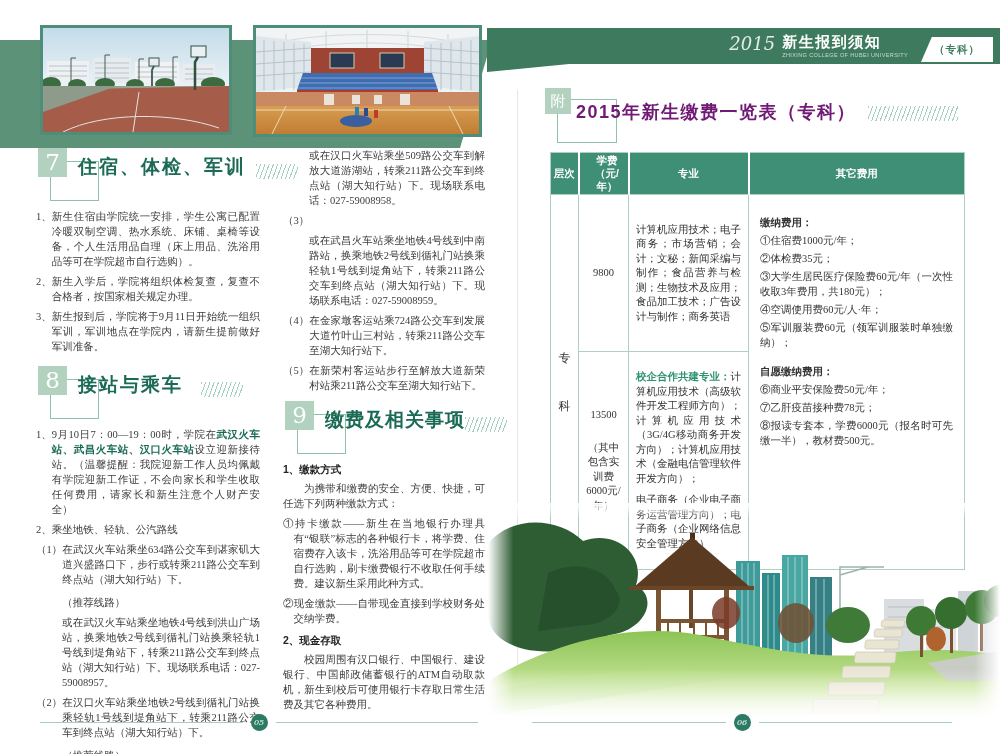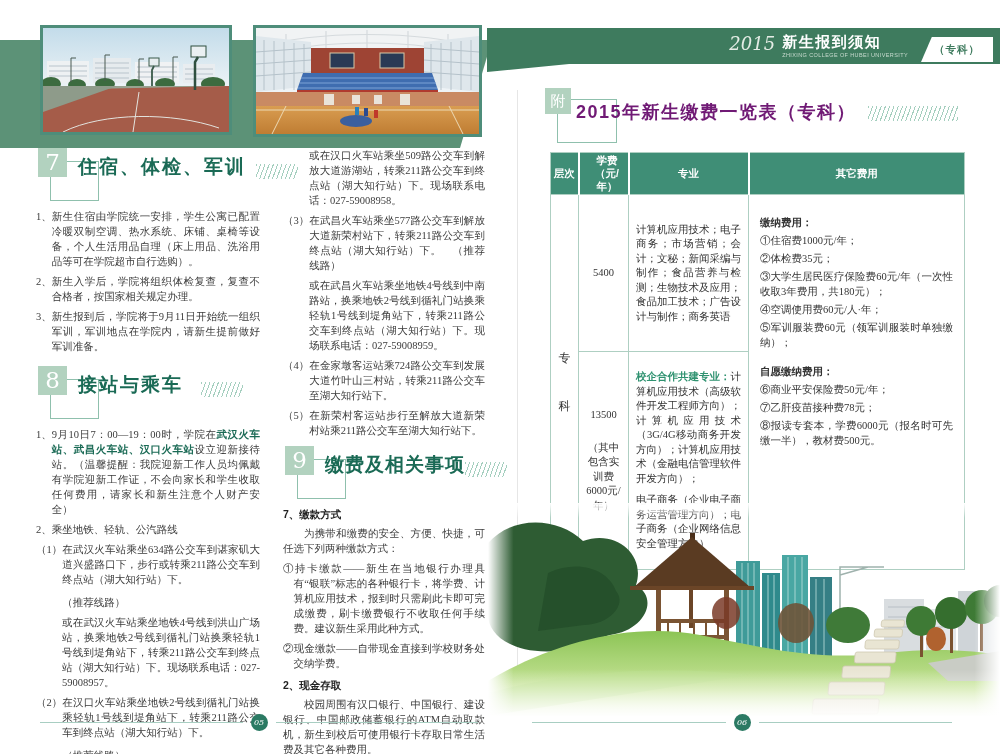--- a/index.html
+++ b/index.html
@@ -270,42 +270,41 @@
         <span>在汉口火车站乘坐地铁2号线到循礼门站换乘轻轨1号线到堤角站下，转乘211路公交车到终点站（湖大知行站）下。</span>
         <span class="rec">（推荐线路）</span>
       </span>
     </div>
   </div>
 
   <div class="col col2">
     <div class="ind" style="padding-left:26px;">或在汉口火车站乘坐509路公交车到解放大道游湖站，转乘211路公交车到终点站（湖大知行站）下。现场联系电话：027-59008958。</div>
     <div class="li">
       <span class="mk">（3）</span>
-      <span class="tx">在武昌火车站乘坐577路公交车到解放大道新荣村站下，转乘211路公交车到终点站（湖大知行站）下。　（推荐线路）</span>
     </div>
     <div class="ind" style="padding-left:26px;">或在武昌火车站乘坐地铁4号线到中南路站，换乘地铁2号线到循礼门站换乘轻轨1号线到堤角站下，转乘211路公交车到终点站（湖大知行站）下。现场联系电话：027-59008959。</div>
     <div class="li">
       <span class="mk">（4）</span>
       <span class="tx">在金家墩客运站乘724路公交车到发展大道竹叶山三村站，转乘211路公交车至湖大知行站下。</span>
     </div>
     <div class="li">
       <span class="mk">（5）</span>
       <span class="tx">在新荣村客运站步行至解放大道新荣村站乘211路公交车至湖大知行站下。</span>
     </div>
 
     <div class="sec" style="margin-top:8px;">
       <span class="sec-outline"></span>
       <span class="sec-num">9</span>
       <span class="sec-title" style="letter-spacing:1px;">缴费及相关事项</span>
       <span class="sec-stripes" style="left:182px;"></span>
     </div>
 
-    <div class="subh">7、缴款方式</div>
+    <div class="subh">1、缴款方式</div>
     <p class="pind">为携带和缴费的安全、方便、快捷，可任选下列两种缴款方式：</p>
-    <p class="pnum">①持卡缴款——新生在当地银行办理具有“银联”标志的各种银行卡，将学费、计算机应用技术，报到时只需刷此卡即可完成缴费，刷卡缴费银行不收取任何手续费。建议新生采用此种方式。</p>
+    <p class="pnum">①持卡缴款——新生在当地银行办理具有“银联”标志的各种银行卡，将学费、住宿费存入该卡，洗浴用品等可在学院超市自行选购，刷卡缴费银行不收取任何手续费。建议新生采用此种方式。</p>
     <p class="pnum">②现金缴款——自带现金直接到学校财务处交纳学费。</p>
     <div class="subh">2、现金存取</div>
     <p class="pind">校园周围有汉口银行、中国银行、建设银行、中国邮政储蓄银行的ATM自动取款机，新生到校后可使用银行卡存取日常生活费及其它各种费用。</p>
   </div>
 
   <div class="rp-title">
     <span class="rp-outline"></span>
     <span class="rp-num">附</span>
     <span class="rp-text">2015年新生缴费一览表（专科）</span>
     <span class="rp-stripes"></span>
@@ -327,21 +326,21 @@
         </th>
         <th>专业</th>
         <th>其它费用</th>
       </tr>
     </thead>
     <tbody>
       <tr>
         <td class="level" rowspan="2">
           <span class="level-text">专科</span>
         </td>
-        <td class="fee">5400</td>
+        <td class="fee">9800</td>
         <td class="majors">计算机应用技术；电子商务；市场营销；会计；文秘；新闻采编与制作；食品营养与检测；生物技术及应用；食品加工技术；广告设计与制作；商务英语</td>
         <td class="other" rowspan="2">
           <p class="oh">缴纳费用：</p>
           <p>①住宿费1000元/年；</p>
           <p>②体检费35元；</p>
           <p>③大学生居民医疗保险费60元/年（一次性收取3年费用，共180元）；</p>
           <p>④空调使用费60元/人·年；</p>
           <p>⑤军训服装费60元（领军训服装时单独缴纳）；</p>
           <p class="oh sp">自愿缴纳费用：</p>
           <p>⑥商业平安保险费50元/年；</p>

